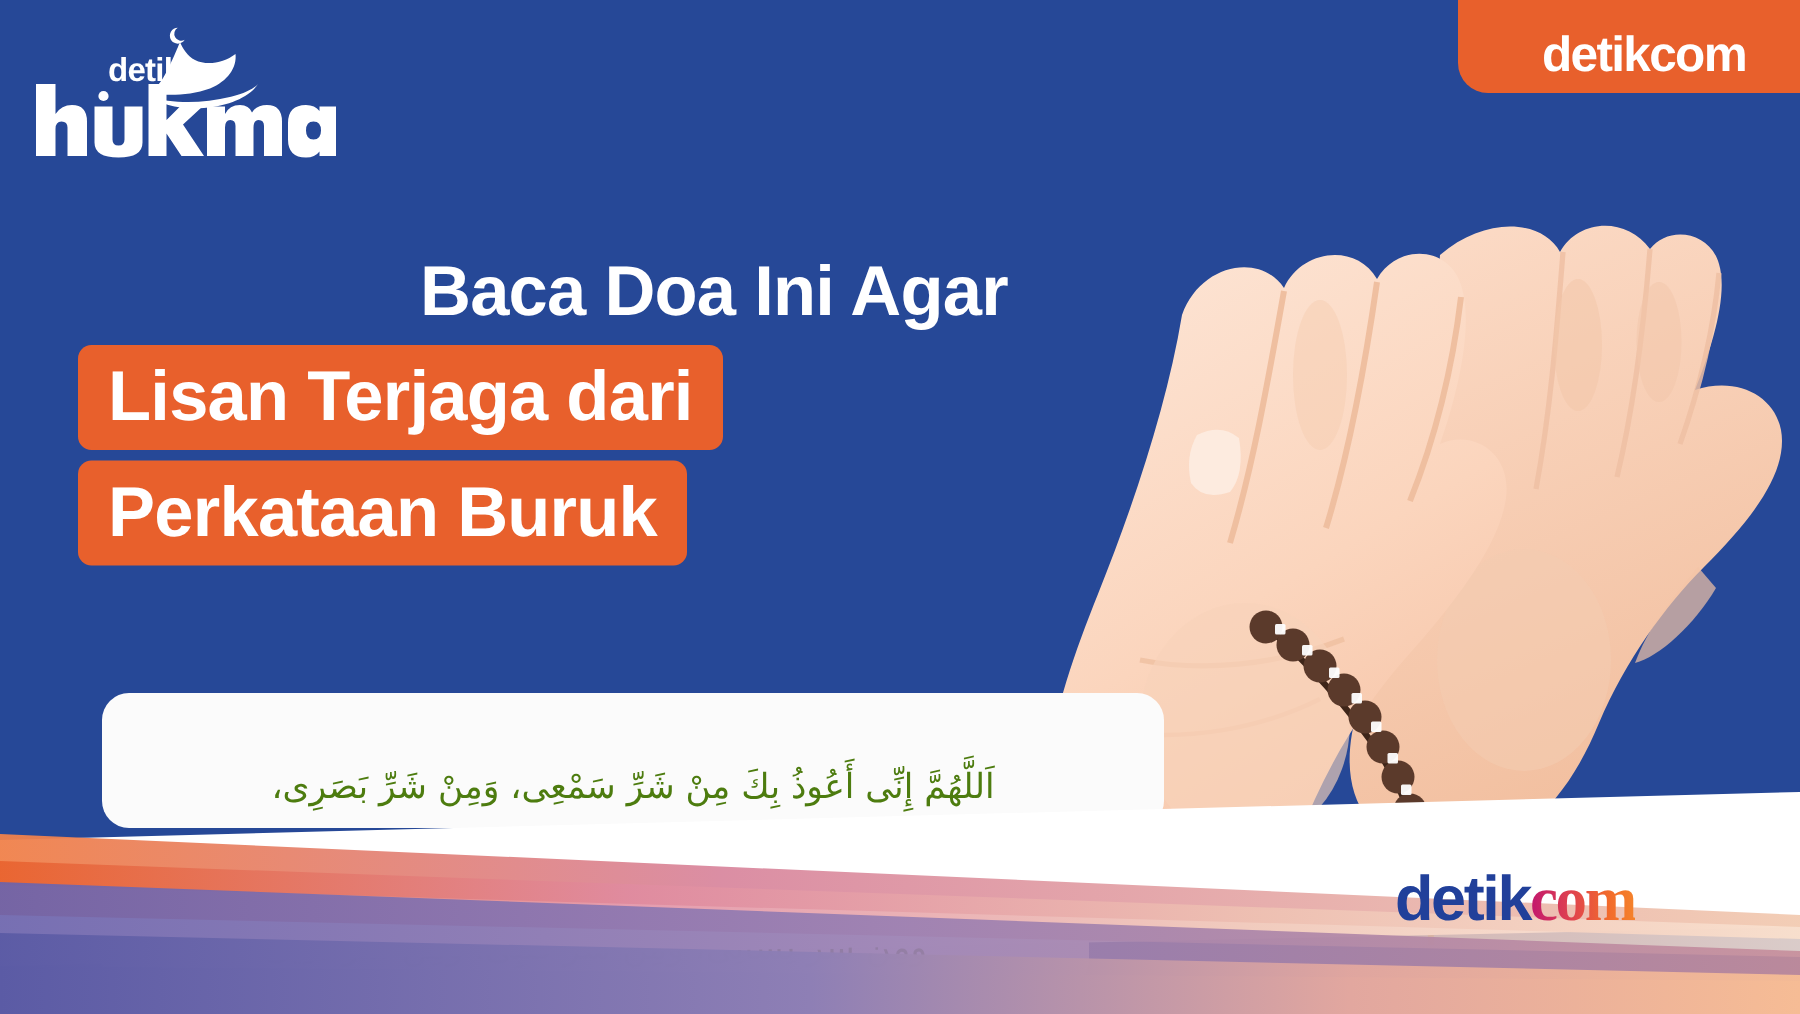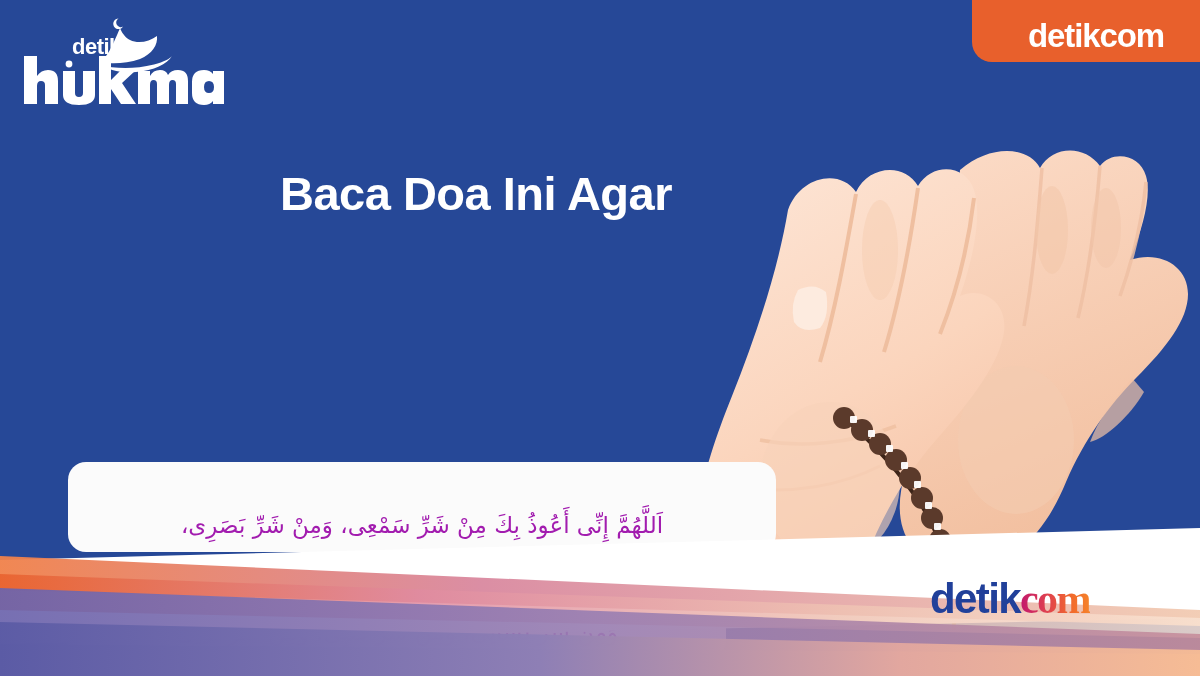--- a/index.html
+++ b/index.html
@@ -67,21 +67,21 @@
   }
   .arabic-card-2 {
     position:absolute; left:68px; top:570px;
     width:658px; height:88px;
     background:#FBFBFB; border-radius:18px;
     display:flex; align-items:center; justify-content:center;
     z-index:4;
   }
   .arabic-text {
     font-family:"DejaVu Sans", sans-serif;
-    direction:rtl; color:#a21caf;
+    direction:rtl; color:#4d7c0f;
     font-size:23px; line-height:1.9;
     white-space:nowrap;
     margin-top:38px;
   }
 
   
   .bottom-wave {
     position:absolute; left:0; bottom:0; width:1200px; height:150px;
     z-index:8; pointer-events:none;
   }
@@ -221,20 +221,22 @@
           <rect x="281" y="435" width="7" height="7" rx="1"></rect>
           <rect x="286" y="457" width="7" height="7" rx="1"></rect>
           <rect x="289" y="479" width="7" height="7" rx="1"></rect>
         </g>
       </g>
     </svg>
   </div>
 
   <div class="headline">
     <div class="line plain">Baca Doa Ini Agar</div>
+    <div><span class="line hl">Lisan Terjaga dari</span></div>
+    <div><span class="line hl">Perkataan Buruk</span></div>
   </div>
 
   <div class="arabic-card-2">
     <div class="arabic-text">وَمِنْ شَرِّ لِسَانِى، وَمِنْ شَرِّ قَلْبِى، وَمِنْ شَرِّ مَنِيِّى</div>
   </div>
 
   <div class="arabic-card-1">
     <div class="arabic-text">اَللَّهُمَّ إِنِّى أَعُوذُ بِكَ مِنْ شَرِّ سَمْعِى، وَمِنْ شَرِّ بَصَرِى،</div>
   </div>
 

